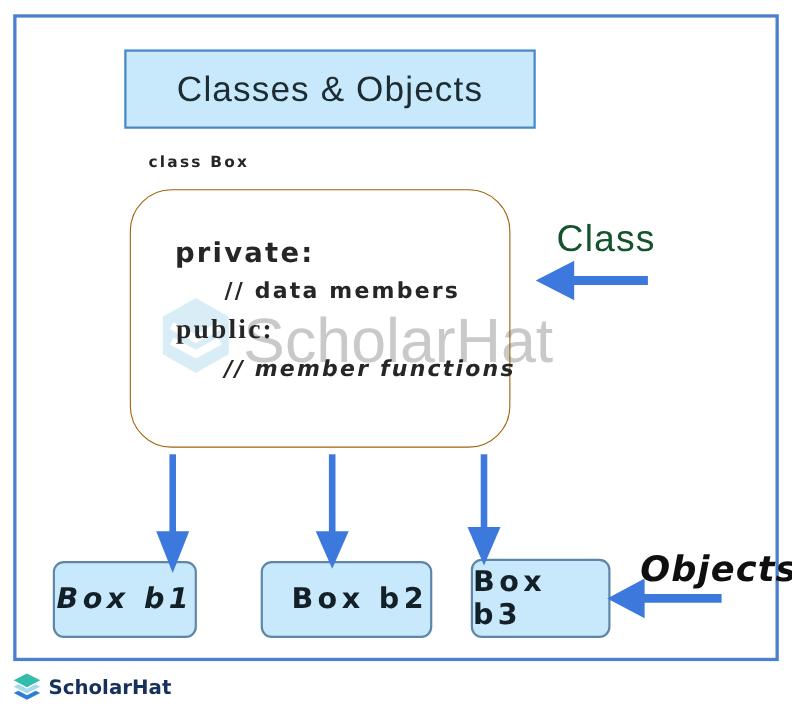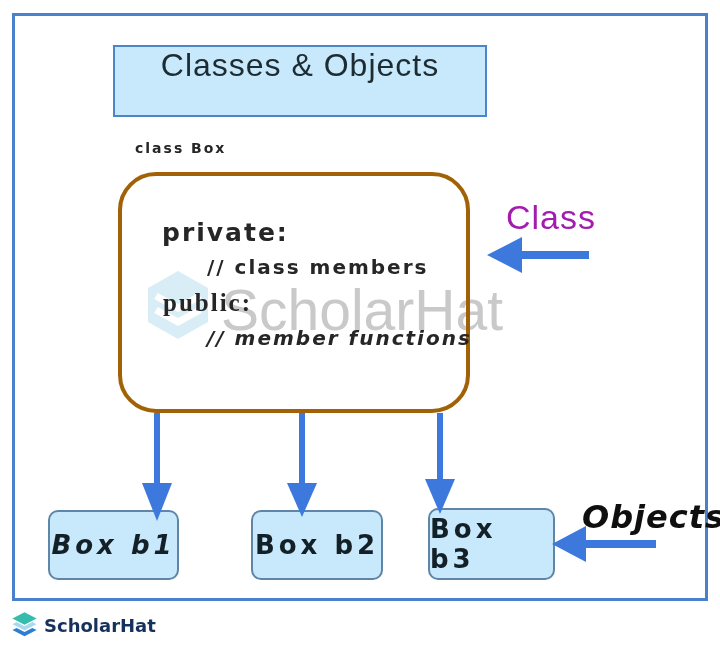--- a/index.html
+++ b/index.html
@@ -7,57 +7,57 @@
     position:relative;width:720px;height:647px;background:#ffffff;
     font-family:"Liberation Sans",sans-serif;overflow:hidden;
   }
   .frame{
     position:absolute;left:12px;top:13px;width:690px;height:582px;
     border:3px solid #4a80cc;background:transparent;z-index:1;
   }
   .title-box{
     position:absolute;left:113px;top:45px;width:370px;height:68px;
     background:#c7e9fb;border:2px solid #4a86c8;z-index:3;
-    display:flex;align-items:flex-start;justify-content:center;
+    display:flex;align-items:center;justify-content:center;
   }
   .title-box span{
     font-size:32px;color:#1d2b33;letter-spacing:1px;
     font-family:"Liberation Sans",sans-serif;
   }
   .code-font{font-family:"DejaVu Sans",sans-serif;font-weight:bold;color:#262626;}
   .class-label{
     position:absolute;left:135px;top:140px;font-size:14px;letter-spacing:2px;z-index:3;
   }
   .class-box{
     position:absolute;left:118px;top:172px;width:344px;height:233px;
-    border:4px solid #a16207;border-radius:38px;background:transparent;z-index:3;
+    border:1px solid #a16207;border-radius:38px;background:transparent;z-index:3;
   }
   .class-box .ln{position:absolute;white-space:nowrap;z-index:4;}
   .ln-kw{font-size:25px;letter-spacing:2px;}
   .ln-cm{font-size:20px;letter-spacing:2px;}
   .ln1{left:40px;top:42px;}
   .ln2{left:85px;top:79px;}
   .ln3{left:41px;top:113px;font-family:Liberation Serif, serif;}
   .ln4{left:85px;top:150px;font-style:italic;}
   .class-pointer-label{
-    position:absolute;left:506px;top:198px;font-size:34px;color:#a21caf;
+    position:absolute;left:506px;top:198px;font-size:34px;color:#14532d;
     letter-spacing:1px;z-index:3;font-family:"Liberation Sans",sans-serif;
   }
   .objects-pointer-label{
     position:absolute;left:582px;top:498px;font-size:32px;letter-spacing:1px;
     color:#0f0f0f;z-index:3;font-style:italic;
   }
   .obj-box{
     position:absolute;top:510px;height:66px;background:#c7e9fb;
     border:2px solid #5f86a8;border-radius:10px;z-index:3;
     display:flex;align-items:center;justify-content:center;
   }
   .obj-box span{font-size:26px;letter-spacing:4px;color:#142028;}
   .obj-b1{left:48px;width:127px;font-style:italic;}
-  .obj-b2{left:251px;width:128px;}
+  .obj-b2{left:237px;width:128px;padding-left:24px;}
   .obj-b3{left:428px;width:123px;top:508px;height:68px;align-items:center;}
   .watermark{position:absolute;left:0;top:0;z-index:2;}
   .wm-text{
     position:absolute;left:221px;top:277px;font-size:57px;color:#c9c9c9;
     font-family:"Liberation Sans",sans-serif;letter-spacing:0px;
   }
   .wm-logo{position:absolute;left:142px;top:269px;}
   .arrow-layer{position:absolute;left:0;top:0;z-index:5;pointer-events:none;}
   .footer{
     position:absolute;left:10px;top:610px;height:30px;display:flex;
@@ -76,21 +76,21 @@
   <div class="frame"></div>
 
   <div class="title-box">
     <span>Classes &amp; Objects</span>
   </div>
 
   <div class="class-label code-font">class Box</div>
 
   <div class="class-box">
     <div class="ln ln1 ln-kw code-font">private:</div>
-    <div class="ln ln2 ln-cm code-font">// class members</div>
+    <div class="ln ln2 ln-cm code-font">// data members</div>
     <div class="ln ln3 ln-kw code-font">public:</div>
     <div class="ln ln4 ln-cm code-font">// member functions</div>
   </div>
 
   <div class="class-pointer-label">Class</div>
 
   <div class="objects-pointer-label code-font">Objects</div>
 
   <div class="obj-box obj-b1">
     <span class="code-font">Box b1</span>

